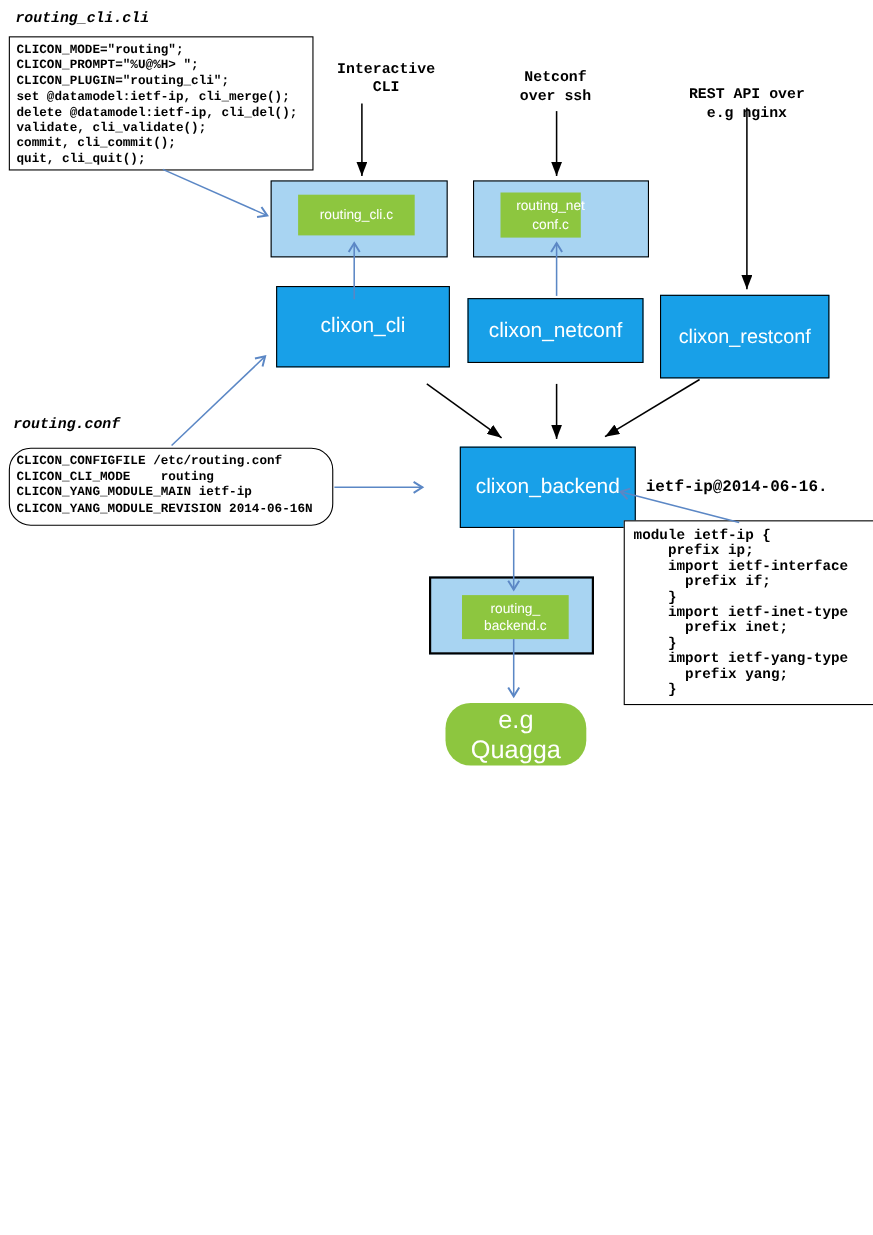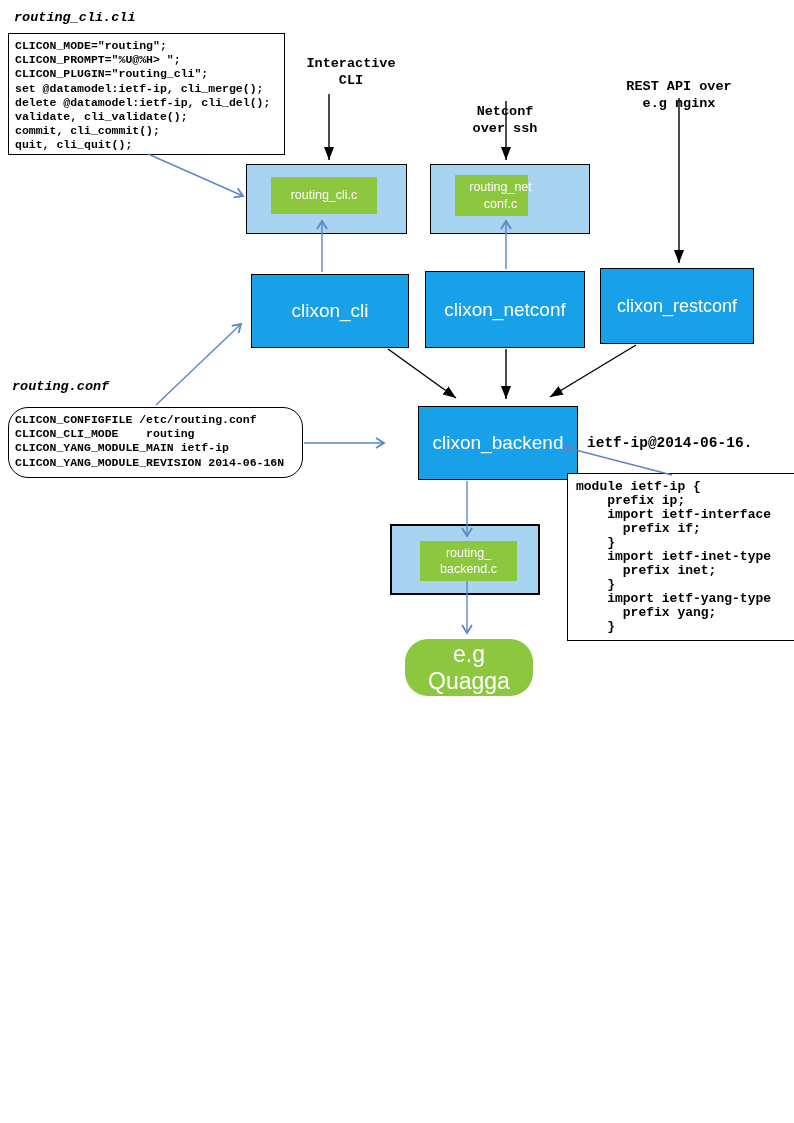--- a/index.html
+++ b/index.html
@@ -31,34 +31,34 @@
     <div class="mono codeline">CLICON_PLUGIN="routing_cli";</div>
     <div class="mono codeline">set @datamodel:ietf-ip, cli_merge();</div>
     <div class="mono codeline">delete @datamodel:ietf-ip, cli_del();</div>
     <div class="mono codeline">validate, cli_validate();</div>
     <div class="mono codeline">commit, cli_commit();</div>
     <div class="mono codeline">quit, cli_quit();</div>
   </div>
 
   <div class="abs mono annot" style="left:300px;top:55px;width:102px;">Interactive
 CLI</div>
-  <div class="abs mono annot" style="left:452px;top:63px;width:106px;margin-top:40px;">Netconf
+  <div class="abs mono annot" style="left:452px;top:63px;width:106px;">Netconf
 over ssh</div>
   <div class="abs mono annot" style="left:611px;top:61px;width:136px;margin-top:17px;">REST API over
 e.g nginx</div>
 
   <div class="abs lightbox" style="left:246px;top:164px;width:161px;height:70px;"></div>
   <div class="abs greenbox" style="left:271px;top:177px;width:106px;height:37px;">routing_cli.c</div>
 
   <div class="abs lightbox" style="left:430px;top:164px;width:160px;height:70px;"></div>
   <div class="abs greenbox" style="left:455px;top:175px;width:73px;height:41px;padding-left:18px;">routing_net
 conf.c</div>
 
-  <div class="abs bluebox" style="left:251px;top:274px;width:158px;height:74px;">clixon_cli</div>
-  <div class="abs bluebox" style="left:425px;top:271px;width:160px;height:77px;">clixon_netconf</div>
+  <div class="abs bluebox" style="left:251px;top:260px;width:158px;height:74px;">clixon_cli</div>
+  <div class="abs bluebox" style="left:425px;top:271px;width:160px;height:59px;">clixon_netconf</div>
   <div class="abs bluebox" style="left:600px;top:268px;width:154px;height:76px;font-size:18px;">clixon_restconf</div>
 
   <div class="abs bluebox" style="left:390px;top:406px;width:160px;height:74px;border-width:1.5px;margin-left:28px;">clixon_backend</div>
 
   <div class="abs mono filetitle" style="left:12px;top:379px;">routing.conf</div>
   <div class="abs codebox" style="left:8px;top:407px;width:295px;height:71px;border-radius:20px;">
     <div class="mono codeline">CLICON_CONFIGFILE /etc/routing.conf</div>
     <div class="mono codeline">CLICON_CLI_MODE    routing</div>
     <div class="mono codeline">CLICON_YANG_MODULE_MAIN ietf-ip</div>
     <div class="mono codeline">CLICON_YANG_MODULE_REVISION 2014-06-16N</div>

